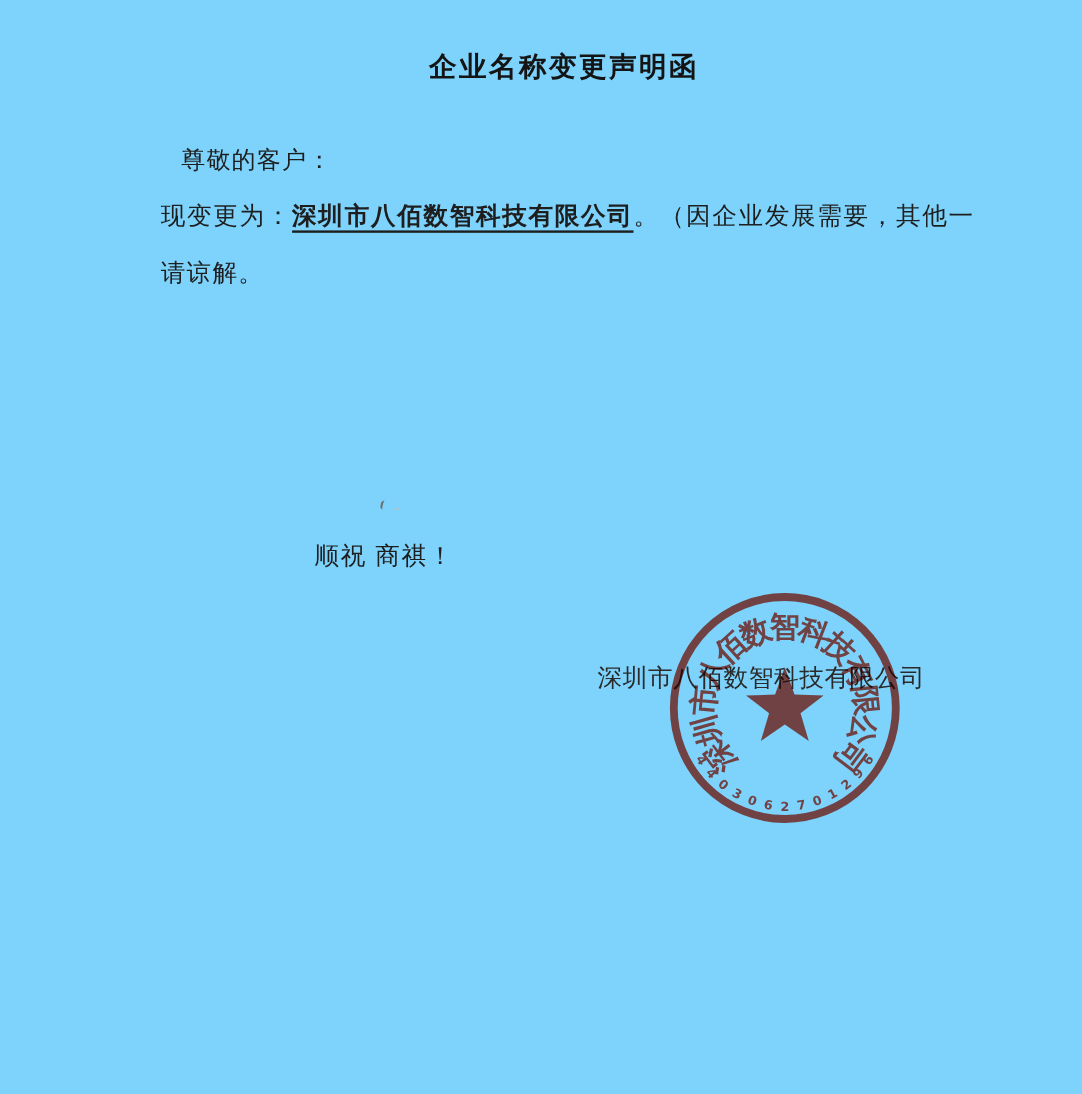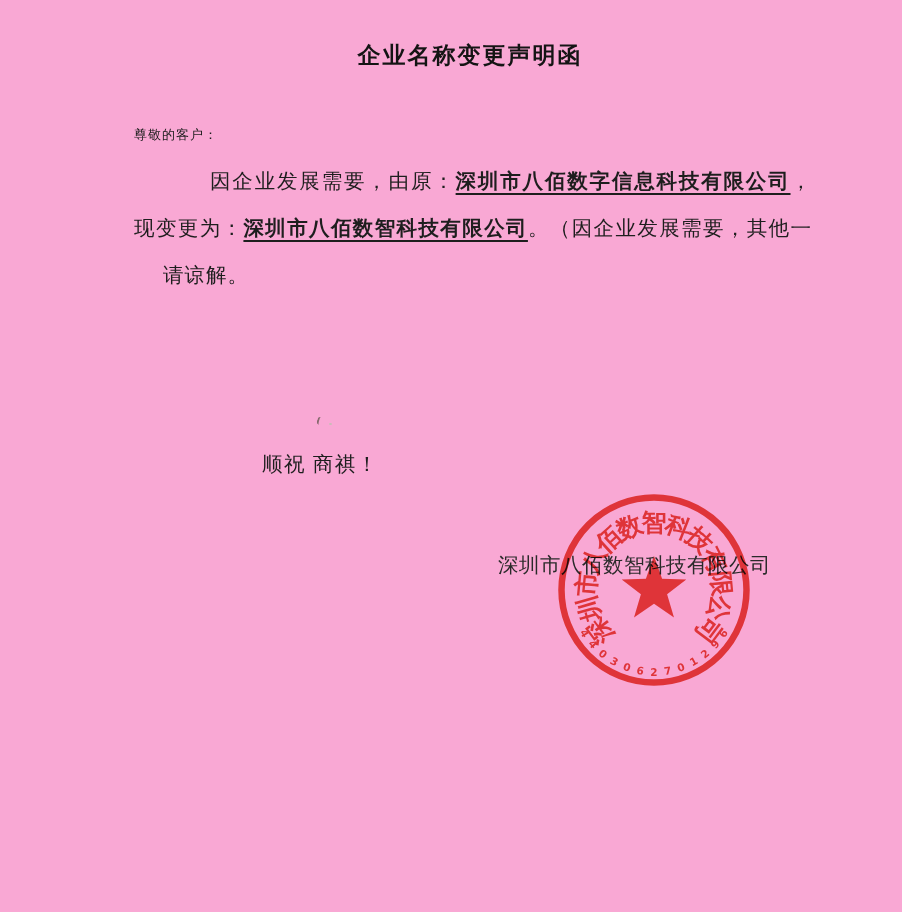--- a/index.html
+++ b/index.html
@@ -6,58 +6,57 @@
   body {
     width: 902px; height: 912px;
     background: #ffffff;
     font-family: "Liberation Serif", "DejaVu Serif", serif;
     color: #1e1e1e;
     overflow: hidden;
     position: relative;
   }
   .page {
     position: absolute; inset: 0;
-    background: #f9a8d4;
+    background: #7dd3fc;
   }
   .title {
     position: absolute;
     top: 40px; left: 0; right: 0;
     padding-left: 38px;
     margin: 0;
     text-align: center;
     font-size: 23px;
     font-weight: 700;
     letter-spacing: 2px;
     color: #141414;
   }
   .greeting {
     position: absolute;
-    left: 134px; top: 111px;
-    font-size: 13px;
+    left: 151px; top: 111px;
+    font-size: 20px;
     line-height: 47px;
     letter-spacing: 1px;
     font-family: Liberation Serif, serif;
   }
   .body-block {
     position: absolute;
     left: 134px; top: 158px;
     width: 678px;
   }
   .body-line {
     font-size: 20.5px;
     line-height: 47px;
     letter-spacing: 1px;
     text-align: justify;
     text-align-last: justify;
     white-space: normal;
   }
   .body-line.no-just {
     text-align: left;
     text-align-last: left;
-    margin-left: 29px;
   }
   .body-line.indent { text-indent: 76px; }
   .seg-u {
     font-weight: 700;
     text-decoration: underline;
     text-decoration-thickness: 1.5px;
     text-underline-offset: 5px;
   }
   .closing {
     position: absolute;
@@ -110,21 +109,20 @@
 </head>
 <body>
 
 <div class="page">
 
   <h1 class="title">企业名称变更声明函</h1>
 
   <div class="greeting">尊敬的客户：</div>
 
   <div class="body-block" id="bodyBlock">
-      <div class="body-line indent"><span class="seg-n">因企业发展需要，由原：</span><span class="seg-u">深圳市八佰数字信息科技有限公司</span><span class="seg-n">，</span></div>
       <div class="body-line"><span class="seg-n">现变更为：</span><span class="seg-u">深圳市八佰数智科技有限公司</span><span class="seg-n">。（因企业发展需要，其他一</span></div>
       <div class="body-line no-just"><span class="seg-n">请谅解。</span></div>
     </div>
 
   <div class="closing">顺祝 商祺！</div>
 
   <div class="sig-company">深圳市八佰数智科技有限公司</div>
 
 
   <div class="stamp">

